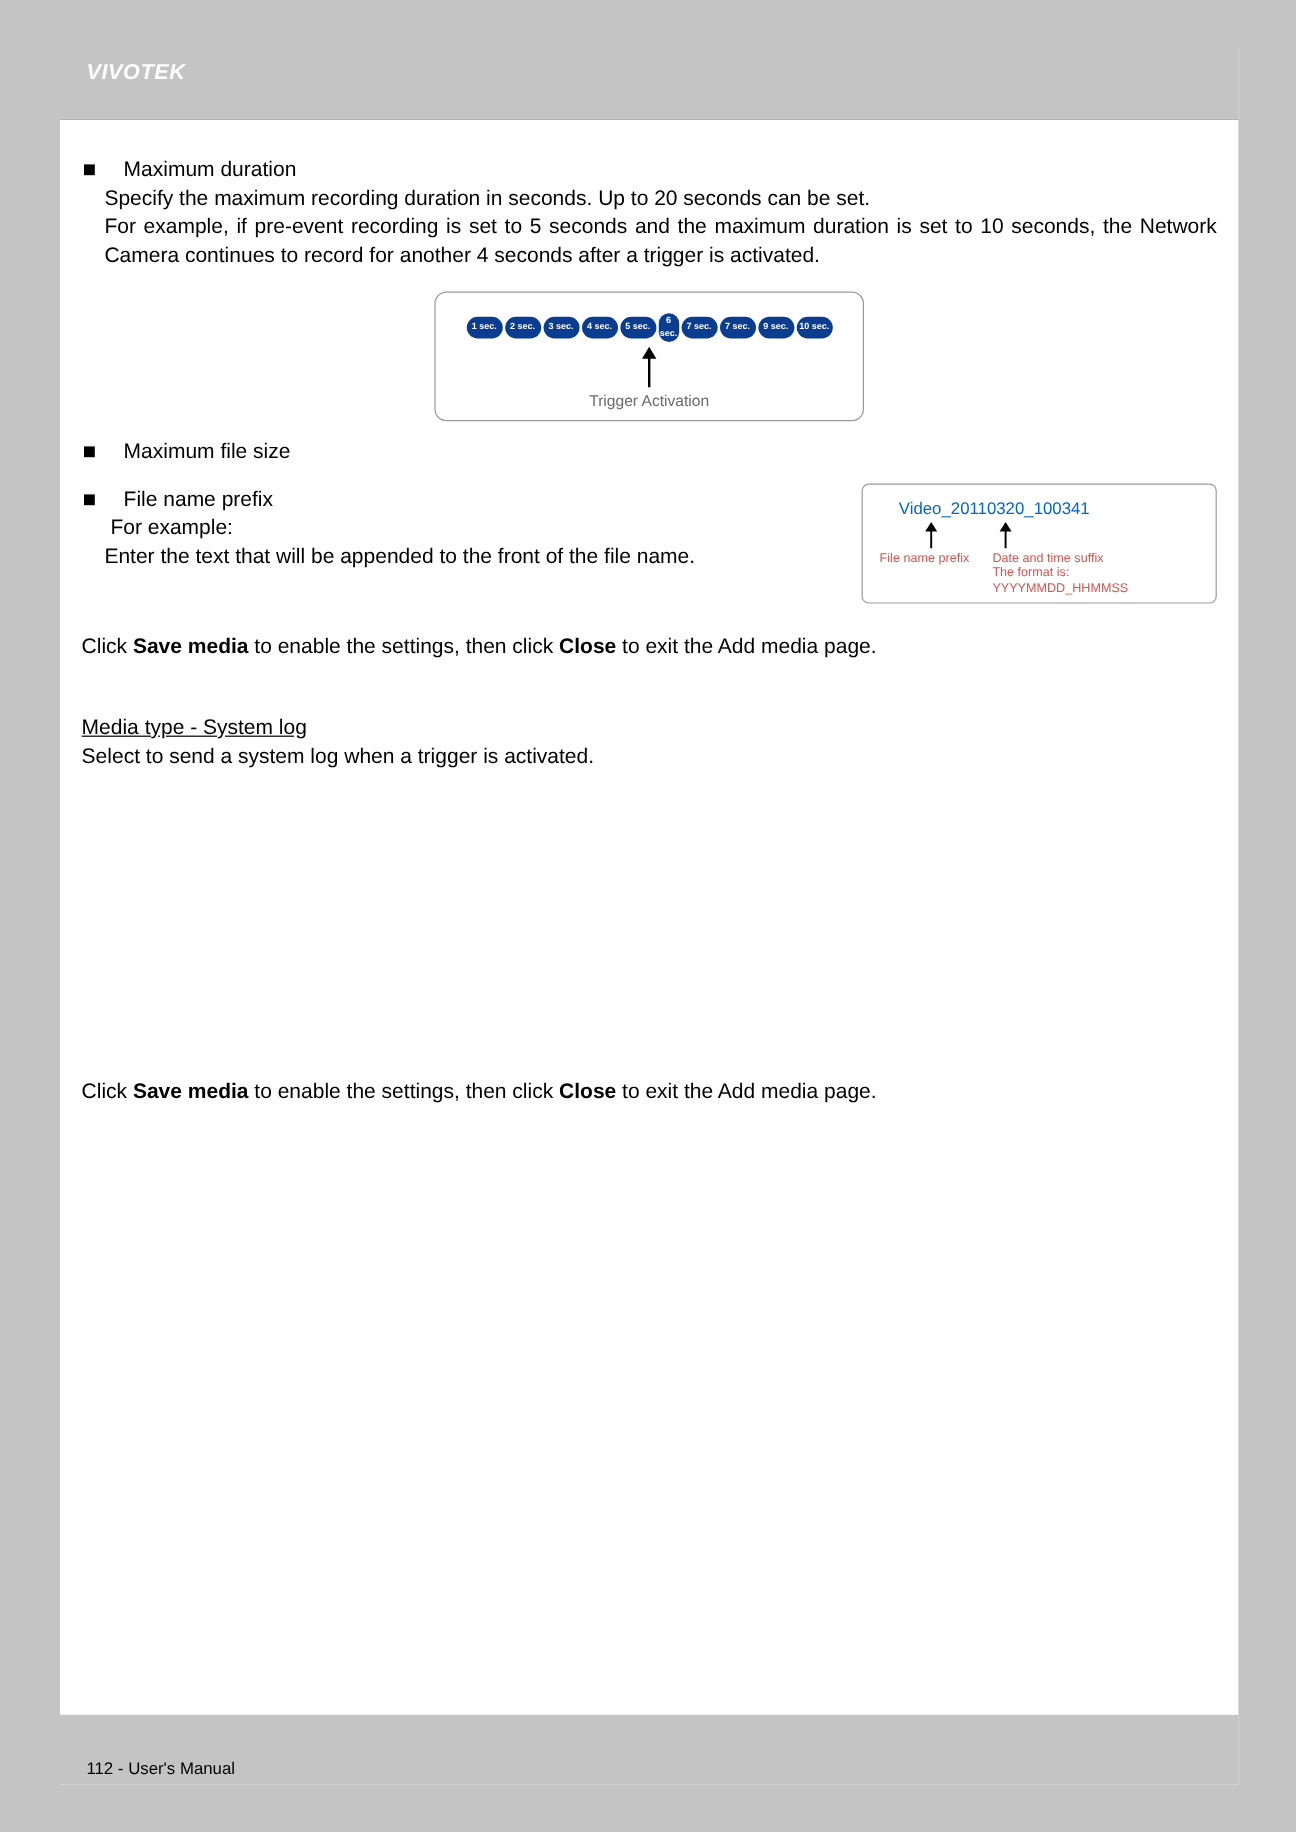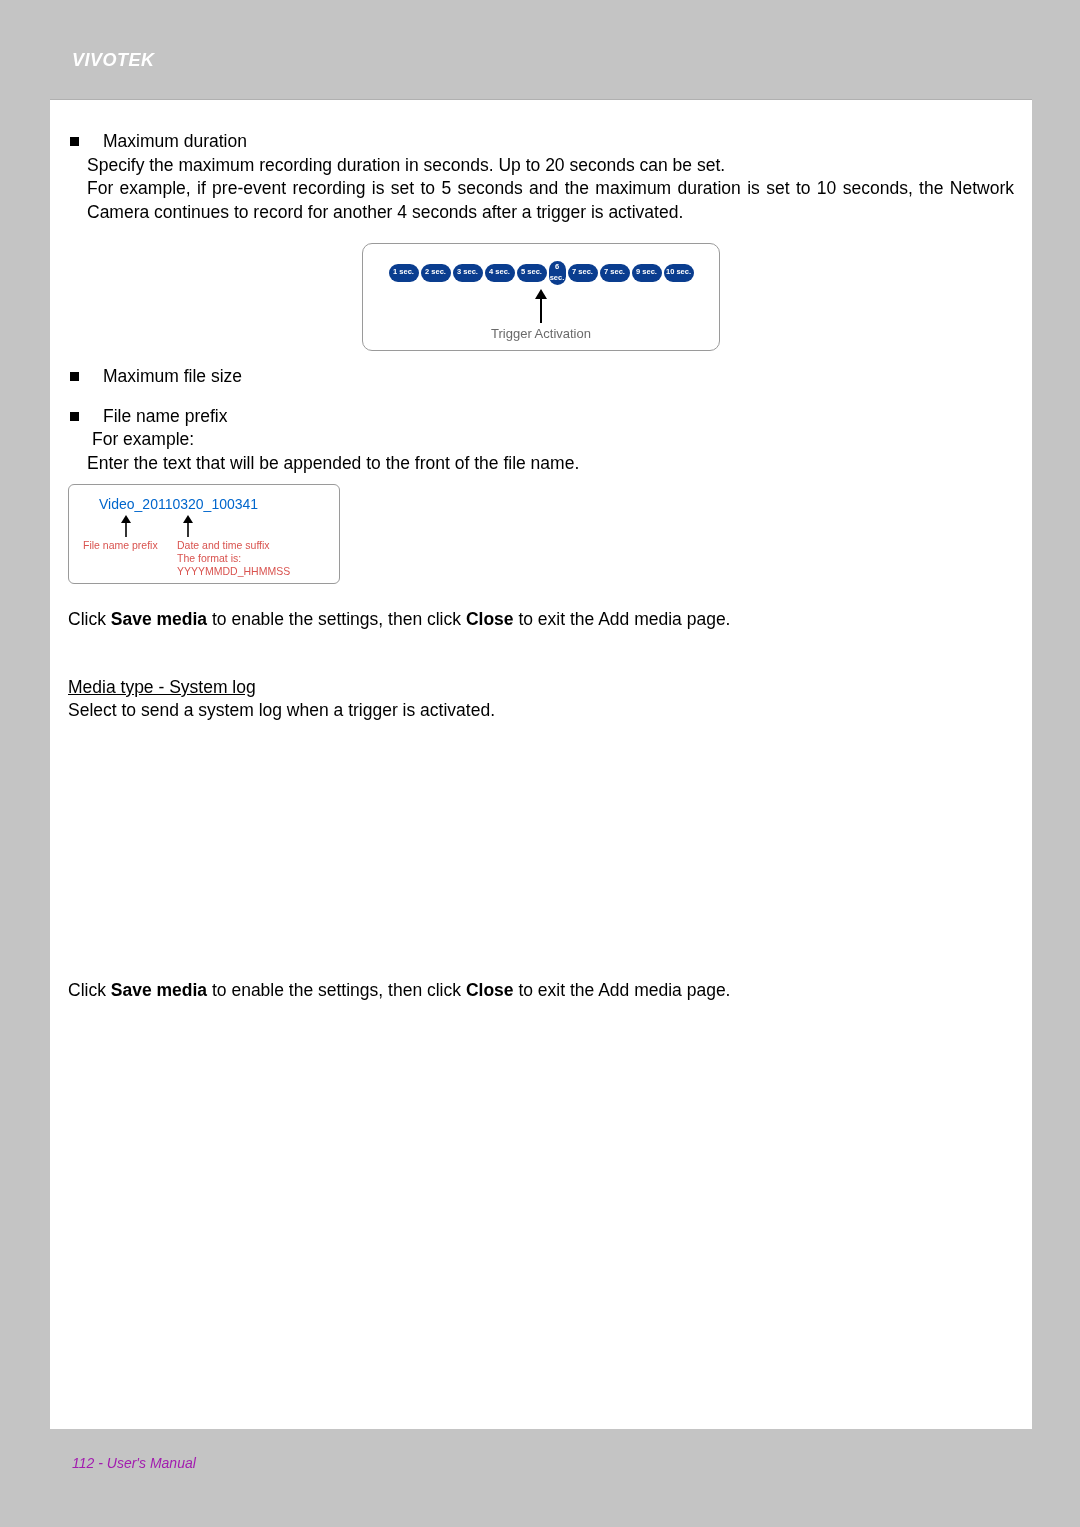--- a/index.html
+++ b/index.html
@@ -105,21 +105,21 @@
     }
     .two-col {
       display: flex;
       align-items: flex-start;
       gap: 10px;
     }
     .two-col .left { flex: 1; }
     .filename-box {
       border: 1px solid #9a9a9a;
       border-radius: 6px;
-      width: 272px;
+      width: 296px;
       padding: 10px 8px 6px;
       font-size: 12.5px;
       margin-top: -2px;
     }
     .fn-example {
       color: #0066cc;
       font-size: 14px;
       margin-left: 22px;
       margin-bottom: 2px;
     }
@@ -132,31 +132,30 @@
     .fn-labels {
       display: flex;
       gap: 10px;
       color: #d9534f;
       font-size: 10.5px;
       line-height: 1.2;
       margin-left: 6px;
     }
     .fn-labels .col1 { width: 84px; }
     .fn-labels .col2 { flex: 1; }
-    .para-gap { margin-top: 16px; flex-direction: column; }
+    .para-gap { margin-top: 16px; }
     .save-line { margin-top: 24px; }
     .underline { text-decoration: underline; }
     .section-gap { margin-top: 44px; }
     .big-gap { height: 256px; }
     .footer {
       position: absolute;
       left: 22px;
-      bottom: 16px;
-      color: #a21caf;
-      font-style: italic;
+      bottom: 6px;
+      color: #000000;
       font-size: 14px;
     }
     .footer-band {
       position: absolute;
       left: 0; right: 0; bottom: 0;
       height: 58px;
       background: #c4c4c4;
     }
   </style>
 </head>

